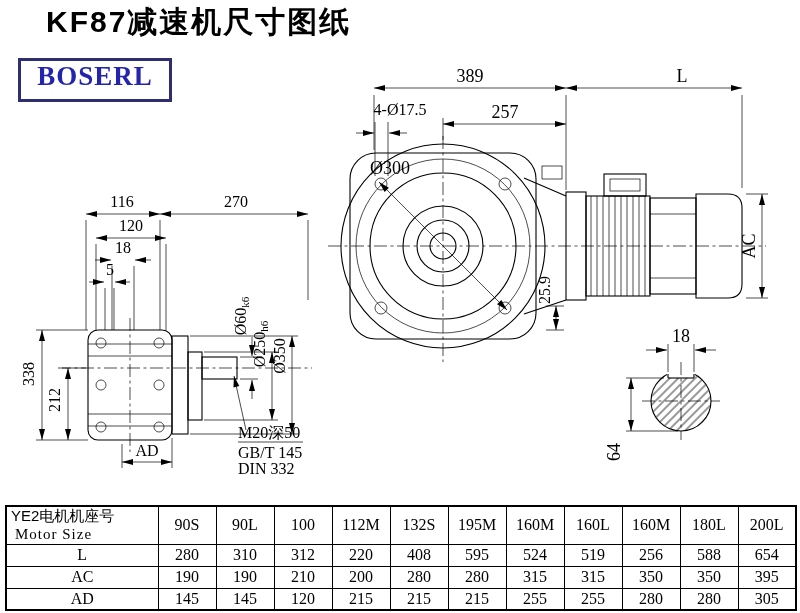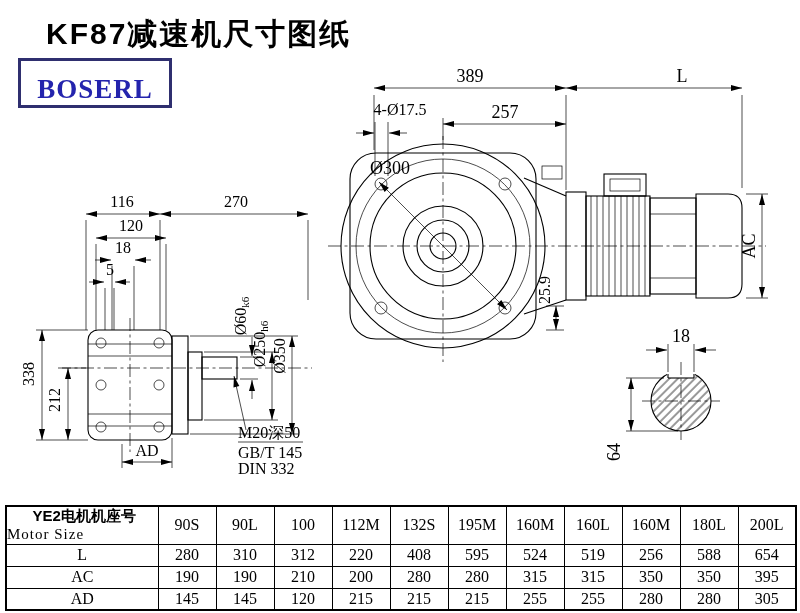--- a/index.html
+++ b/index.html
@@ -1,38 +1,38 @@
 <!DOCTYPE html>
 <html><head>
 <meta charset="utf-8">
 <style>
   * { box-sizing: border-box; margin: 0; padding: 0; }
   html,body { background:#fff; }
   body { width:800px; height:613px; font-family:"Liberation Serif",serif; }
   .sheet { position:relative; width:800px; height:613px; background:#fff; overflow:hidden; }
-  .title { position:absolute; left:46px; top:14px; font-size:30px; font-weight:bold; color:#000;
+  .title { position:absolute; left:46px; top:2px; font-size:30px; font-weight:bold; color:#000;
            font-family:"Liberation Sans",sans-serif; letter-spacing:2px;text-align:center; }
-  .logo { position:absolute; left:18px; top:58px; width:154px; height:50px; border:3px solid #2f2f6f;
-          display:flex; align-items:flex-end; justify-content:center; background:#fff; }
+  .logo { position:absolute; left:18px; top:58px; width:154px; height:44px; border:3px solid #2f2f6f;
+          display:flex; align-items:flex-start; justify-content:center; background:#fff; }
   .logo-text { font-family:"Liberation Serif",serif; font-weight:bold; font-size:27px; color:#2424ad; letter-spacing:1px; }
   svg.draw { position:absolute; left:0; top:0; }
   .ln { stroke:#000; stroke-width:1.1; fill:none; }
   .tn { stroke:#000; stroke-width:0.7; fill:none; }
   .cl { stroke:#000; stroke-width:0.7; fill:none; stroke-dasharray:13 3.5 3 3.5; }
   .dt { font-family:"Liberation Serif",serif; font-size:16px; fill:#000; }
   .dtb { font-size:18px; }
   .sub { font-size:11px; }
   .spec { position:absolute; left:5px; top:505px; width:792px; border-collapse:collapse;
           table-layout:fixed; background:#fff; border:2px solid #000; }
   .spec td { border:1px solid #000; text-align:center; vertical-align:middle; font-size:16px; color:#000; }
   .spec td.c0 { width:152px; }
   .spec tr.hdr td { height:38px; }
   .spec tr.datarow td { height:22px; }
-  .hdr-cn { font-family:"Liberation Sans",sans-serif; font-size:15px; text-align:center; padding-left:4px;font-weight:bold; }
-  .hdr-en { font-family:"Liberation Serif",serif; font-size:15px; text-align:left; letter-spacing:1px; }
+  .hdr-cn { font-family:"Liberation Sans",sans-serif; font-size:15px; text-align:left; padding-left:4px; }
+  .hdr-en { font-family:"Liberation Serif",serif; font-size:15px; text-align:left; padding-left:8px; letter-spacing:1px; }
 </style>
 </head>
 <body>
 
 <div class="sheet">
 
   <div class="title">KF87减速机尺寸图纸</div>
 
   <div class="logo">
     <span class="logo-text">BOSERL</span>

